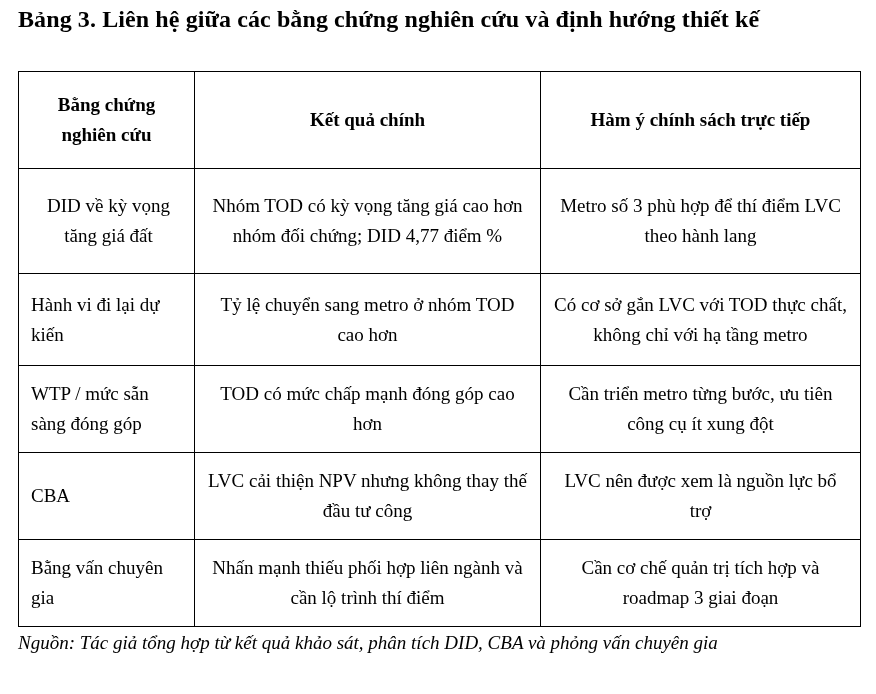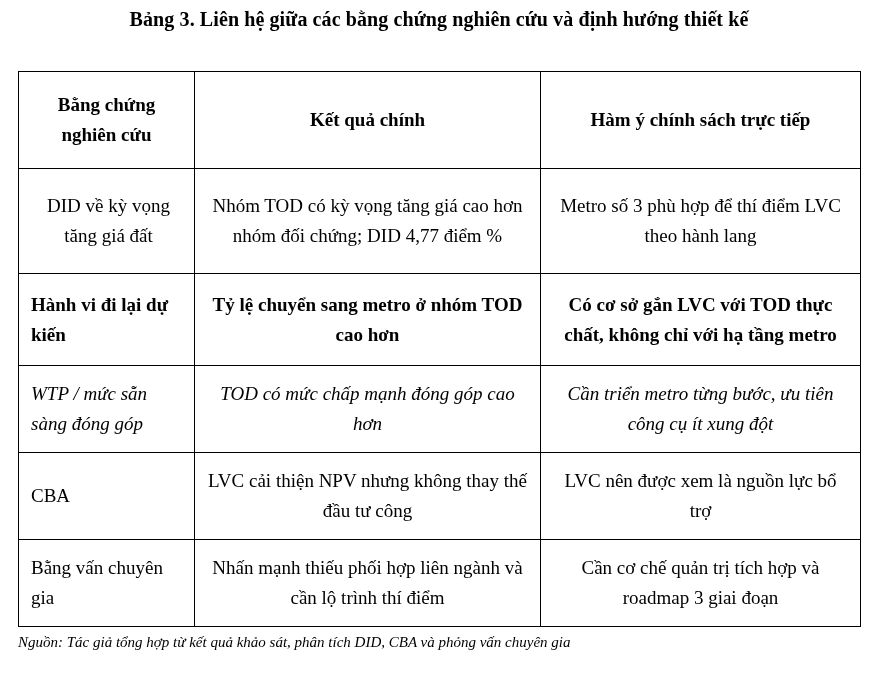--- a/index.html
+++ b/index.html
@@ -21,23 +21,23 @@
     height: 694px;
     box-sizing: border-box;
   }
 
   
   .table-title {
     position: absolute;
     left: 18px;
     top: 6px;
     width: 842px;
-    text-align: center;
+    text-align: left;
     font-weight: bold;
-    font-size: 20px;
+    font-size: 24px;
     line-height: 27px;
     letter-spacing: 0.1px;
   }
   .table-title .ttl-line {
     display: block;
   }
 
   
   .data-table {
     position: absolute;
@@ -80,33 +80,33 @@
   }
   tbody td.col-evidence .cellpad {
     padding: 0 8px 0 12px;
   }
   tbody td.col-result,
   tbody td.col-policy {
     text-align: center;
   }
 
   tbody tr.row-1 td { height: 104px; text-align: center; }
-  tbody tr.row-2 td { height: 91px; font-weight: bold; }
-  tbody tr.row-3 td { height: 86px; font-style: italic; }
+  tbody tr.row-2 td { height: 91px; }
+  tbody tr.row-3 td { height: 86px; }
   tbody tr.row-4 td { height: 86px; }
   tbody tr.row-5 td { height: 86px; }
 
   
   .source-note {
     position: absolute;
     left: 18px;
     top: 628px;
     width: 842px;
     font-style: italic;
-    font-size: 15px;
+    font-size: 19px;
     line-height: 29px;
     text-align: left;
     font-family: Liberation Serif, serif;
   }
   .source-note .src-label {
     font-style: italic;
   }
 </style>
 </head>
 <body>

